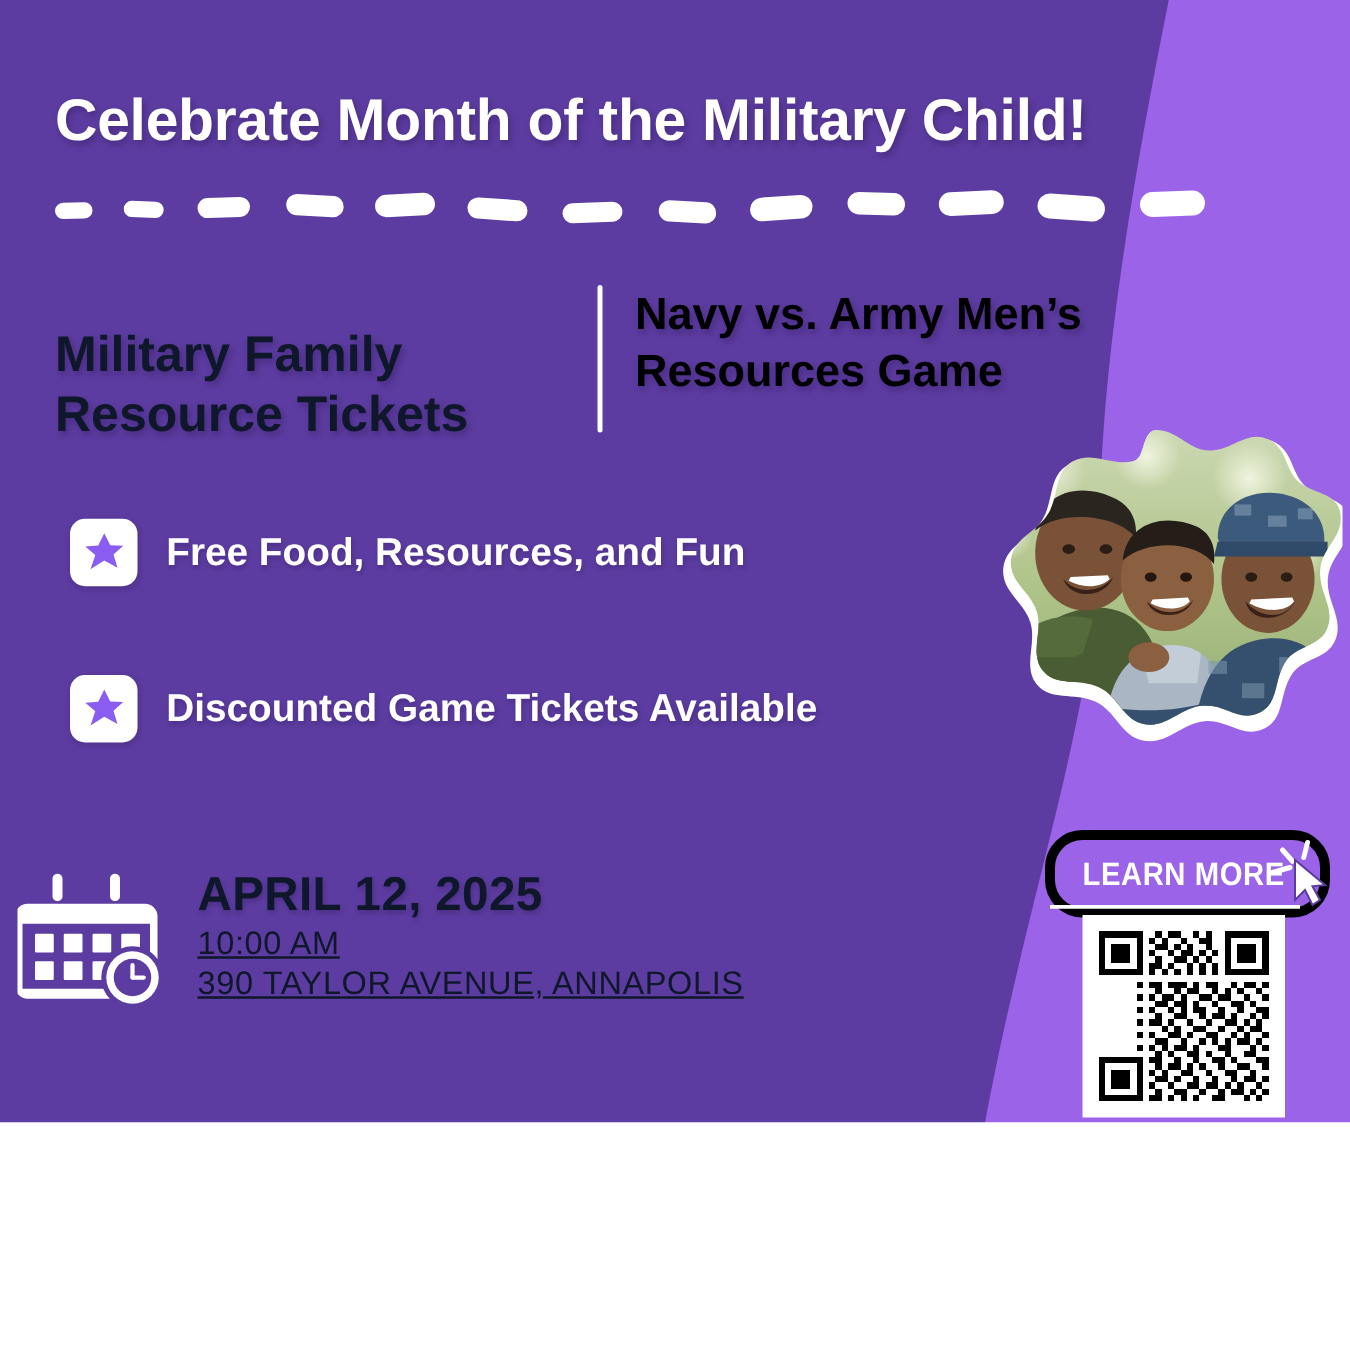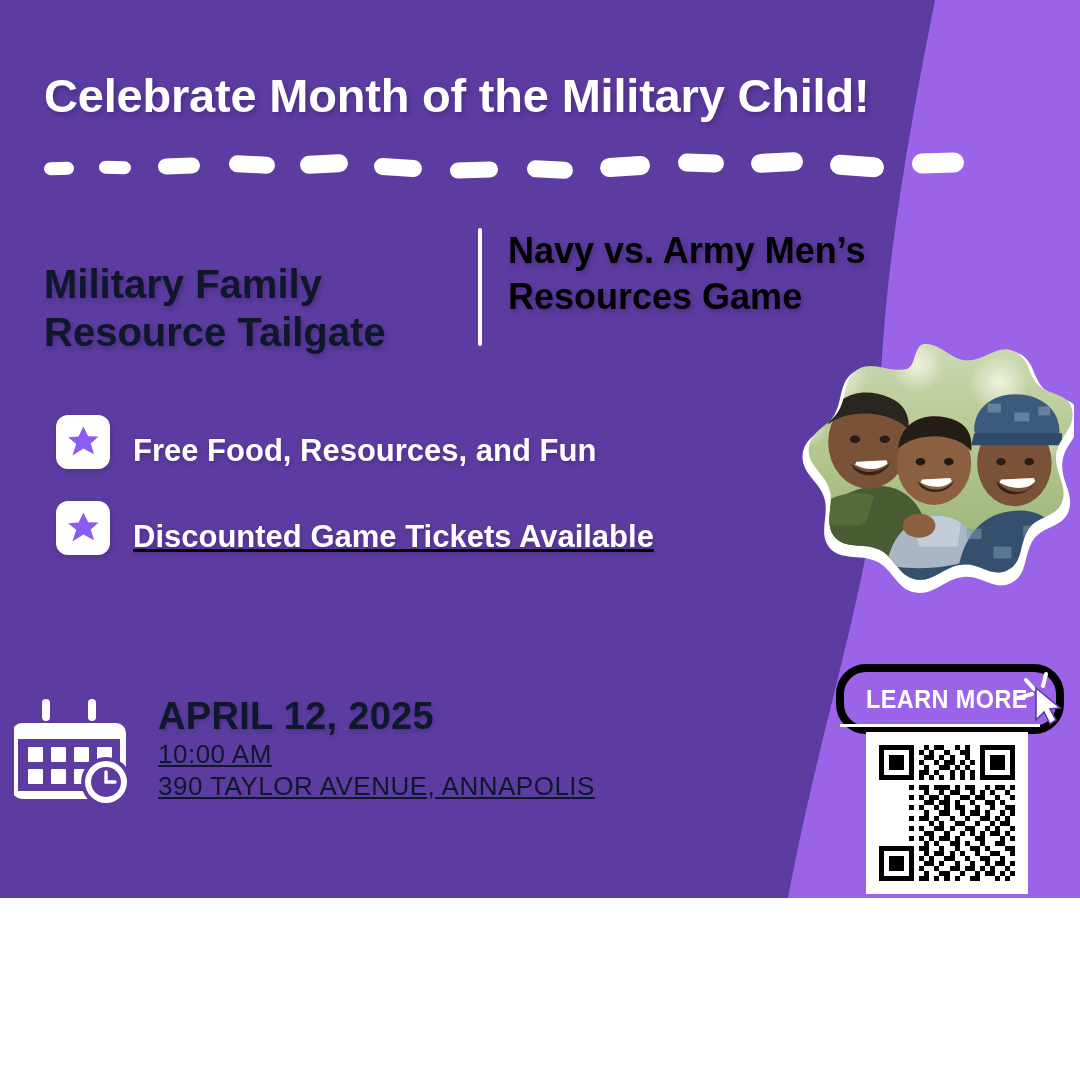--- a/index.html
+++ b/index.html
@@ -57,24 +57,24 @@
     background:#ffffff;border-radius:2px;
   }
   .title-right{
     position:absolute;left:464px;top:2px;width:470px;
     font-size:36px;line-height:46px;font-weight:bold;color:#000000;
     text-shadow:2px 3px 5px rgba(40,18,80,.35);
   }
 
   
   .bullet{
-    position:absolute;left:56px;display:flex;align-items:flex-end;
+    position:absolute;left:56px;display:flex;align-items:center;
   }
   .bullet.b1{top:415px;}
-  .bullet.b2{top:501px;text-decoration:underline;}
+  .bullet.b2{top:540px;}
   .star-box{
     width:54px;height:54px;border-radius:12px;background:#ffffff;
     display:flex;align-items:center;justify-content:center;flex:0 0 auto;
     box-shadow:1px 2px 5px rgba(40,18,80,.25);
   }
   .bullet-text{
     margin-left:23px;
     font-size:31px;font-weight:bold;color:#ffffff;white-space:nowrap;
     text-shadow:1px 2px 4px rgba(40,18,80,.3);
   }
@@ -160,21 +160,21 @@
         <rect x="634" y="4" width="46" height="18" rx="9" transform="rotate(2 657 13)"></rect>
         <rect x="707" y="3" width="52" height="19" rx="9.5" transform="rotate(-3 733 12)"></rect>
         <rect x="786" y="6" width="54" height="20" rx="10" transform="rotate(4 813 16)"></rect>
         <rect x="868" y="3" width="52" height="20" rx="10" transform="rotate(-2 894 13)"></rect>
       </g>
     </svg>
 
     <div class="title-wrap">
       <div class="title-left">
         <div>Military Family</div>
-        <div>Resource Tailgate</div>
+        <div>Resource Tickets</div>
       </div>
       <div class="title-div"></div>
       <div class="title-right">
         <div>Navy vs. Army Men’s</div>
         <div>Resources Game</div>
       </div>
     </div>
 
     <div class="bullet b1">
       <div class="star-box">

